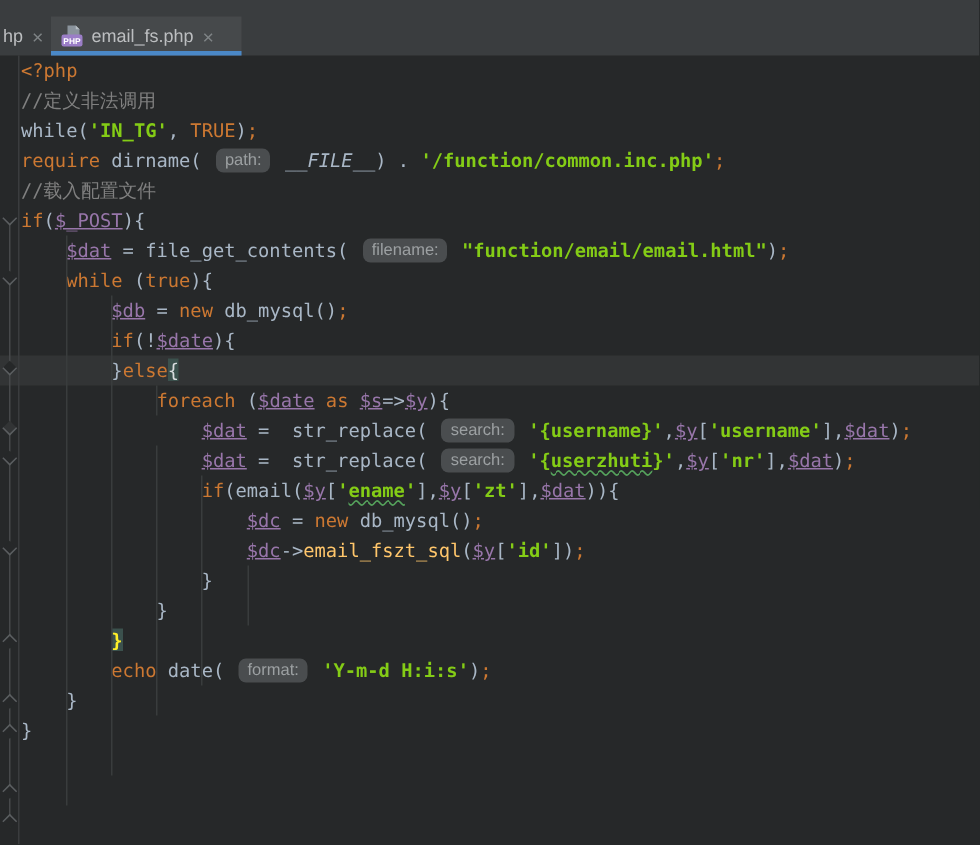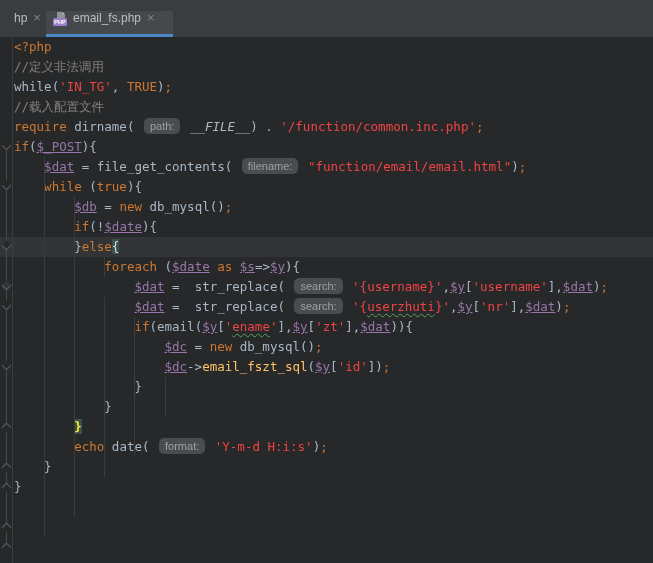--- a/index.html
+++ b/index.html
@@ -1,34 +1,34 @@
 <!DOCTYPE html>
 <html><head>
 <meta charset="utf-8">
 <style>
   html,body{margin:0;padding:0;background:#262829;}
   #app{position:relative;width:653px;height:563px;overflow:hidden;background:#262829;
        font-family:"DejaVu Sans Mono",monospace;}
   
   #tabbar{position:absolute;left:0;top:0;width:653px;height:37px;background:#3A3D3F;}
-  .tab{position:absolute;top:11px;height:26px;display:flex;align-items:flex-start;
-       font-family:"Liberation Sans",sans-serif;font-size:12px;color:#BCBEC0;margin-left:12px;}
+  .tab{position:absolute;top:11px;height:26px;display:flex;align-items:center;
+       font-family:"Liberation Sans",sans-serif;font-size:12px;color:#BCBEC0;}
   #tab-partial{left:0;width:34px;padding-left:2px;}
   #tab-active{left:34px;width:127px;background:#46494B;padding-left:6px;box-sizing:border-box;}
   #tab-active .underline{position:absolute;left:0;bottom:0;width:100%;height:3px;background:#4A88C7;}
   .tab .close{color:#7F8486;font-size:13px;margin-left:6px;line-height:1;}
   .tab .icon{margin-right:5px;display:inline-flex;}
   
   #editor{position:absolute;left:0;top:37px;width:653px;height:420px;}
   .line{position:relative;height:20px;line-height:20px;white-space:pre;padding-left:14px;
         font-size:12.5px;color:#A9B7C6;}
   .line.caret{background:#323435;}
   .kw{color:#CC7832;}
   .var{color:#9876AA;text-decoration:underline;}
-  .str{color:#ef4444;}
+  .str{color:#84cc16;font-weight:bold;}
   .num{color:#6897BB;}
   .mth{color:#FFC66B;}
   .cmt{color:#808080;}
   .magic{color:#A9B7C6;font-style:italic;}
   .reas{color:#6A96C8;text-decoration:underline;text-underline-offset:2px;}
   .wavy{text-decoration:underline wavy #55A35C 1px;text-underline-offset:2px;text-decoration-skip-ink:none;text-align:center;}
   .brace-open{background:#3B514D;color:#D8DCDE;}
   .brace-close{background:#3B514D;color:#FFEF28;font-weight:bold;}
   .badge{display:inline-block;background:#4A4D4F;color:#9CA0A2;border-radius:5px;
          font-family:"Liberation Sans",sans-serif;font-size:11px;line-height:14px;
@@ -65,22 +65,22 @@
       <span class="close">×</span>
       <span class="underline"></span>
     </div>
   </div>
 
   <div id="editor">
     <div id="code-lines">
         <div class="line"><span class="kw">&lt;?php</span></div>
         <div class="line"><span class="cmt">//定义非法调用</span></div>
         <div class="line"><span>while(</span><span class="str">'IN_TG'</span><span>, </span><span class="kw">TRUE</span><span>)</span><span class="kw">;</span></div>
+        <div class="line"><span class="kw">require </span><span>dirname( </span><span class="badge">path:</span><span> </span><span class="magic">__FILE__</span><span>) . </span><span class="str">'/function/common.inc.php'</span><span class="kw">;</span></div>
         <div class="line"><span class="cmt">//载入配置文件</span></div>
-        <div class="line"><span class="kw">require </span><span>dirname( </span><span class="badge">path:</span><span> </span><span class="magic">__FILE__</span><span>) . </span><span class="str">'/function/common.inc.php'</span><span class="kw">;</span></div>
         <div class="line"><span class="kw">if</span><span>(</span><span class="var">$_POST</span><span>){</span></div>
         <div class="line"><span>    </span><span class="var">$dat</span><span> = </span><span>file_get_contents( </span><span class="badge">filename:</span><span> </span><span class="str">"function/email/email.html"</span><span>)</span><span class="kw">;</span></div>
         <div class="line"><span>    </span><span class="kw">while </span><span>(</span><span class="kw">true</span><span>){</span></div>
         <div class="line"><span>        </span><span class="var">$db</span><span> = </span><span class="kw">new </span><span>db_mysql()</span><span class="kw">;</span></div>
         <div class="line"><span>        </span><span class="kw">if</span><span>(!</span><span class="var">$date</span><span>){</span></div>
         <div class="line caret"><span>        </span><span>}</span><span class="kw">else</span><span class="brace-open">{</span></div>
         <div class="line"><span>            </span><span class="kw">foreach </span><span>(</span><span class="var">$date</span><span> </span><span class="kw">as</span><span> </span><span class="var">$s</span><span>=&gt;</span><span class="var">$y</span><span>){</span></div>
         <div class="line"><span>                </span><span class="var">$dat</span><span> =  </span><span>str_replace( </span><span class="badge">search:</span><span> </span><span class="str">'{username}'</span><span>,</span><span class="var">$y</span><span>[</span><span class="str">'username'</span><span>],</span><span class="var">$dat</span><span>)</span><span class="kw">;</span></div>
         <div class="line"><span>                </span><span class="var">$dat</span><span> =  </span><span>str_replace( </span><span class="badge">search:</span><span> </span><span class="str">'{</span><span class="str wavy">userzhuti</span><span class="str">}'</span><span>,</span><span class="var">$y</span><span>[</span><span class="str">'nr'</span><span>],</span><span class="var">$dat</span><span>)</span><span class="kw">;</span></div>
         <div class="line"><span>                </span><span class="kw">if</span><span>(email(</span><span class="var">$y</span><span>[</span><span class="str">'</span><span class="str wavy">ename</span><span class="str">'</span><span>],</span><span class="var">$y</span><span>[</span><span class="str">'zt'</span><span>],</span><span class="var">$dat</span><span>)){</span></div>

